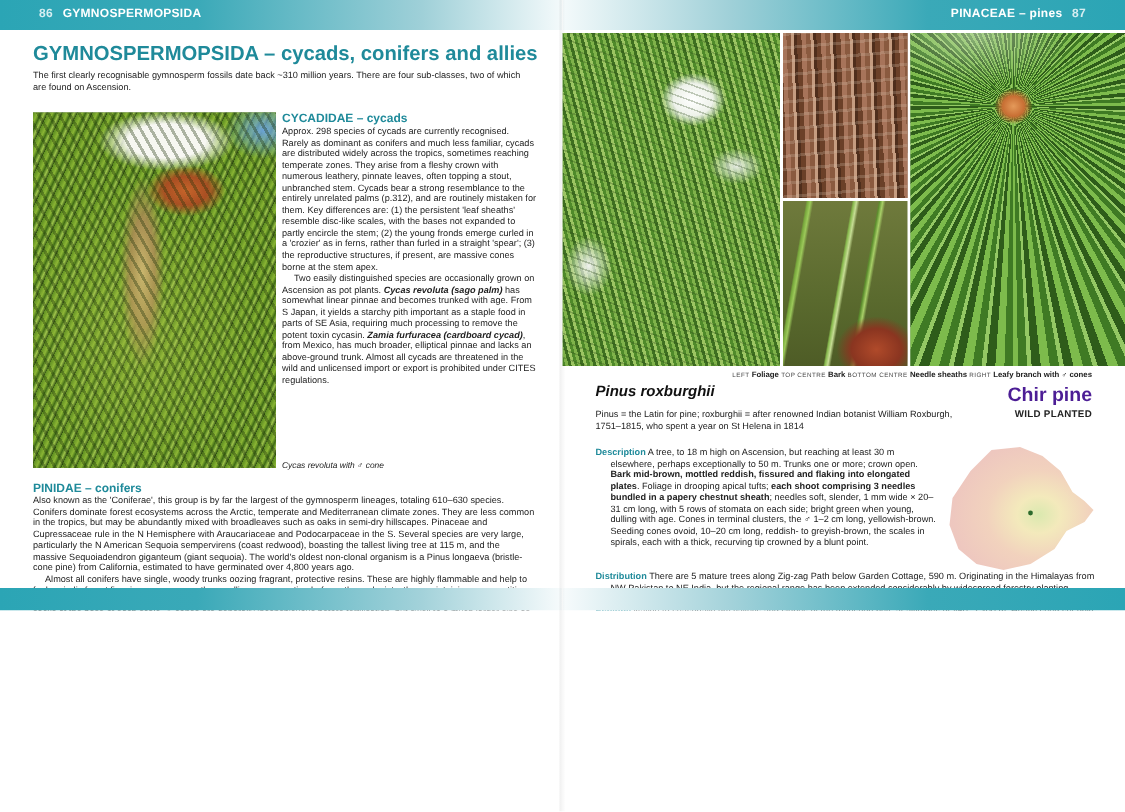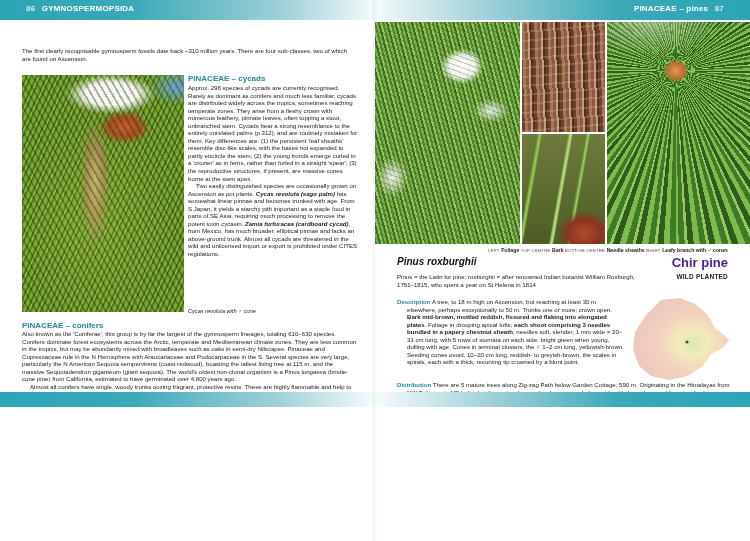--- a/index.html
+++ b/index.html
@@ -99,32 +99,33 @@
 </head>
 <body>
 
 <div class="page left">
   <div class="band-top-left"></div>
   <div class="running-head rh-left">
     <span class="pn">86</span>
     <span>GYMNOSPERMOPSIDA</span>
   </div>
 
+  <h1 class="main-title">GYMNOSPERMOPSIDA – cycads, conifers and allies</h1>
   <p class="intro">The first clearly recognisable gymnosperm fossils date back ~310 million years. There are four sub-classes, two of which are found on Ascension.</p>
 
   <div class="photo cycad-photo"></div>
 
-  <h2 class="section-head" style="left:188px; top:74px;">PINACEAE – cycads</h2>
+  <h2 class="section-head" style="left:188px; top:74px;">CYCADIDAE – cycads</h2>
   <div class="col-text" style="left:188px; top:84px; width:170px;">
     <p>Approx. 298 species of cycads are currently recognised. Rarely as dominant as conifers and much less familiar, cycads are distributed widely across the tropics, sometimes reaching temperate zones. They arise from a fleshy crown with numerous leathery, pinnate leaves, often topping a stout, unbranched stem. Cycads bear a strong resemblance to the entirely unrelated palms (p.312), and are routinely mistaken for them. Key differences are: (1) the persistent 'leaf sheaths' resemble disc-like scales, with the bases not expanded to partly encircle the stem; (2) the young fronds emerge curled in a 'crozier' as in ferns, rather than furled in a straight 'spear'; (3) the reproductive structures, if present, are massive cones borne at the stem apex.</p>
     <p class="indent"><span>Two easily distinguished species are occasionally grown on Ascension as pot plants. </span><b><i>Cycas revoluta (sago palm)</i></b><span> has somewhat linear pinnae and becomes trunked with age. From S Japan, it yields a starchy pith important as a staple food in parts of SE Asia, requiring much processing to remove the potent toxin cycasin. </span><b><i>Zamia furfuracea (cardboard cycad)</i></b><span>, from Mexico, has much broader, elliptical pinnae and lacks an above-ground trunk. Almost all cycads are threatened in the wild and unlicensed import or export is prohibited under CITES regulations.</span></p>
   </div>
   <div class="photo-caption" style="left:188px; top:308px;">Cycas revoluta with ♂ cone</div>
 
-  <h2 class="section-head" style="left:22px; top:321px;">PINACEAE – conifers</h2>
+  <h2 class="section-head" style="left:22px; top:321px;">PINIDAE – conifers</h2>
   <div class="col-text" style="left:22px; top:330px; width:335px;">
     <p>Also known as the 'Coniferae', this group is by far the largest of the gymnosperm lineages, totaling 610–630 species. Conifers dominate forest ecosystems across the Arctic, temperate and Mediterranean climate zones. They are less common in the tropics, but may be abundantly mixed with broadleaves such as oaks in semi-dry hillscapes. Pinaceae and Cupressaceae rule in the N Hemisphere with Araucariaceae and Podocarpaceae in the S. Several species are very large, particularly the N American Sequoia sempervirens (coast redwood), boasting the tallest living tree at 115 m, and the massive Sequoiadendron giganteum (giant sequoia). The world's oldest non-clonal organism is a Pinus longaeva (bristle-cone pine) from California, estimated to have germinated over 4,800 years ago.</p>
     <p class="indent">Almost all conifers have single, woody trunks oozing fragrant, protective resins. These are highly flammable and help to fuel periodic forest fires in warmer areas, the seedlings regenerating before other colonists, thus maintaining a competitive edge. The leaves are simple, leathery and linear to lanceolate. Small, soft ♂ cones produce copious wind-blown pollen from sacks at the base of each scale. ♀ cones are generally inconspicuous before fertilisation, but swell to a much larger size as the seeds mature, protected between thickly woody scales. Many species have winged seeds, which are liberated onto the breeze as the cones open in dry weather. However, in some groups the scales become fleshy after fertilisation and fuse into a berry, dispersed by birds, as in junipers and yews.</p>
     <p class="indent">Molecular studies suggest that the Pinaceae diverged from the other conifer families relatively early in their evolutionary history, and that the entirely distinct sub-class Gnetidae evolved as an offshoot from them (~270 million years ago). For reasons of neatness it has been suggested that the Pinaceae should therefore be split into an entirely new sub-class. However, they exhibit strong structural affinities to other traditional conifers and this interpretation is not universally favoured.</p>
   </div>
 
   <div class="band-bot-left"></div>
 </div>
 
 <div class="page right">

